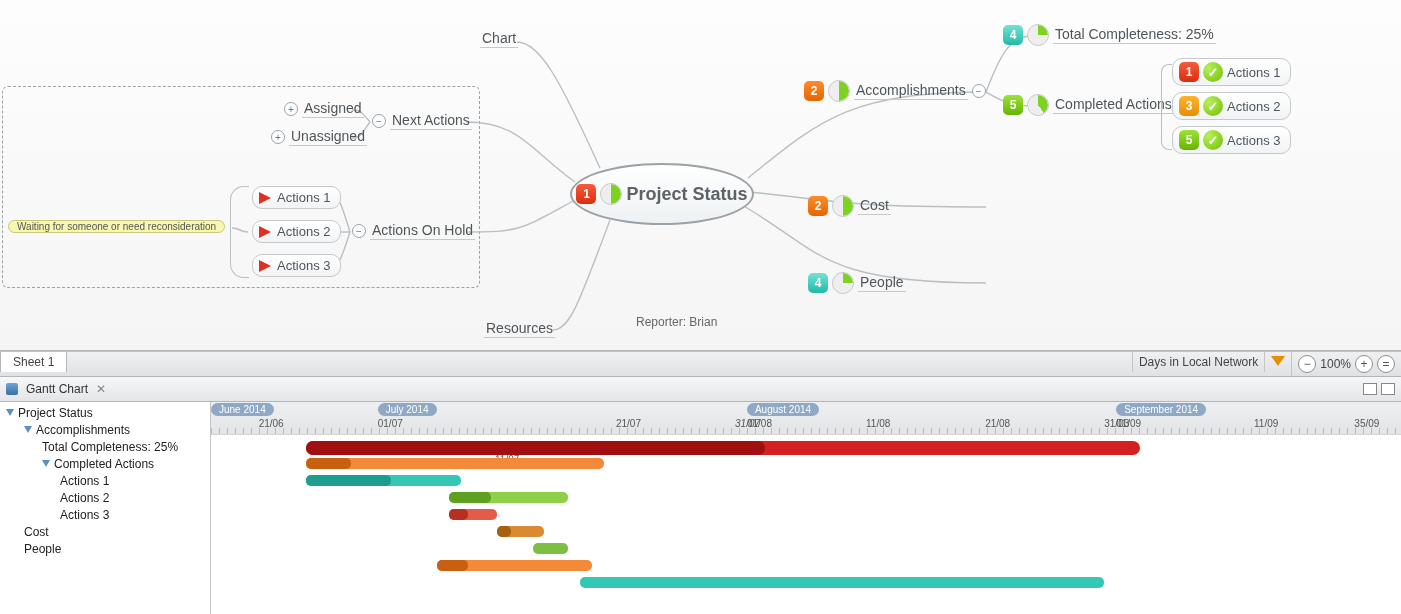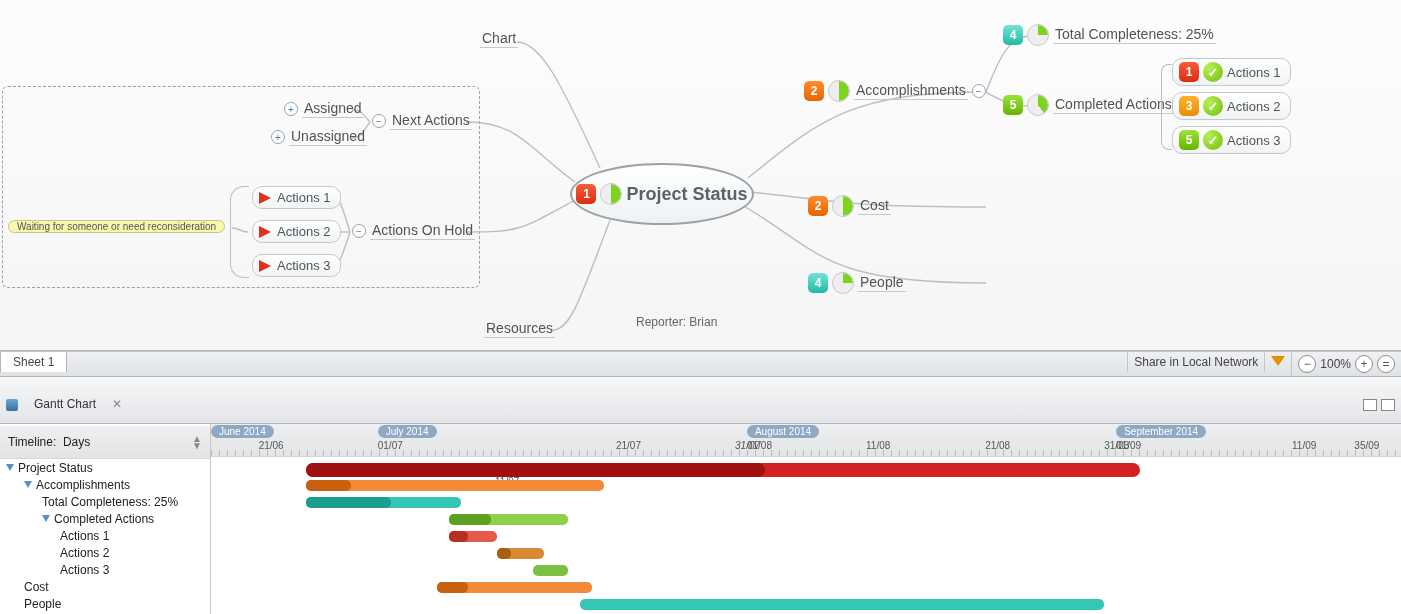--- a/index.html
+++ b/index.html
@@ -32,21 +32,21 @@
   svg.curves{position:absolute;inset:0;width:100%;height:100%;pointer-events:none}
   svg.curves path{fill:none;stroke:#b9bfc3;stroke-width:1.4}
   
   .sheetbar{height:24px;background:linear-gradient(#eef0f2,#dfe2e5);border-top:1px solid #c5c5c5;border-bottom:1px solid #b5b5b5;display:flex;align-items:flex-start;font-size:12px;color:#444}
   .sheetbar .tab{background:#fff;border:1px solid #b5b5b5;border-top:none;border-bottom:none;padding:3px 12px}
   .sheetbar .spacer{flex:1}
   .sheetbar .tool{padding:3px 6px;display:flex;align-items:center;gap:4px;border-left:1px solid #c5c5c5}
   .filter-icon::before{content:"";display:inline-block;width:0;height:0;border-left:7px solid transparent;border-right:7px solid transparent;border-top:10px solid #e88e00}
   .circ{width:16px;height:16px;border:1px solid #8f8f8f;border-radius:50%;display:inline-flex;align-items:center;justify-content:center;font-size:12px;color:#555;background:#fff;cursor:pointer}
   
-  .gantt-tab{height:22px;background:linear-gradient(#f6f7f8,#e3e5e8);border-bottom:1px solid #b5b5b5;display:flex;align-items:flex-end;gap:16px;padding:12px 6px;font-size:12px;color:#333}
+  .gantt-tab{height:22px;background:linear-gradient(#f6f7f8,#e3e5e8);border-bottom:1px solid #b5b5b5;display:flex;align-items:center;gap:8px;padding:1px 6px;font-size:12px;color:#333}
   .gantt-tab .icon{width:12px;height:12px;background:linear-gradient(#6aa6d8,#3b6fa0);border-radius:2px}
   .gantt-tab .right{margin-left:auto;display:flex;gap:4px}
   .gantt-tab .sq{width:12px;height:10px;border:1px solid #888;background:#fff;cursor:pointer}
   .gantt{display:flex;height:216px;background:#fff}
   .gtree{width:210px;border-right:1px solid #c5c5c5;font-size:12px;color:#222;padding-top:2px;overflow:hidden}
   .gtree .hdr{height:32px;display:flex;align-items:center;padding:0 8px;border-bottom:1px solid #d5d5d5;background:linear-gradient(#edeff1,#e2e4e6);justify-content:space-between}
   .gtree .stepper{font-size:10px;color:#888;display:flex;flex-direction:column;line-height:7px}
   .gtree .row{height:17px;display:flex;align-items:center;padding-left:6px;gap:4px}
   .tri{width:0;height:0;border-left:4px solid transparent;border-right:4px solid transparent;border-top:7px solid #5a8fc4;cursor:pointer}
   .gchart{flex:1;position:relative;overflow:hidden}
@@ -194,21 +194,21 @@
   <div class="node" style="left:808px;top:272px">
     <span class="badge b4">4</span>
     <span class="pie p25"></span>
     <span class="txt">People</span>
   </div>
 </div>
 
 <div class="sheetbar">
   <div class="tab">Sheet 1</div>
   <div class="spacer"></div>
-  <div class="tool">Share in Local Network</div>
+  <div class="tool">Days in Local Network</div>
   <div class="tool">
       <span class="filter-icon"></span>
     </div>
   <div class="tool">
     <span class="circ">−</span>
     <span>100%</span>
     <span class="circ">+</span>
     <span class="circ">=</span>
   </div>
 </div>
@@ -218,27 +218,20 @@
   <span>Gantt Chart</span>
   <span style="color:#888;cursor:pointer">✕</span>
   <div class="right">
     <span class="sq"></span>
     <span class="sq"></span>
   </div>
 </div>
 
 <div class="gantt">
   <div class="gtree">
-    <div class="hdr">
-      <span><span>Timeline:</span>&nbsp;&nbsp;<span>Days</span></span>
-      <span class="stepper">
-          <span>▲</span>
-          <span>▼</span>
-        </span>
-    </div>
     <div id="gantt-rows">
         <div class="row" style="padding-left: 6px;">
           <span class="tri"></span>
           <span>Project Status</span>
         </div>
         <div class="row" style="padding-left: 24px;">
           <span class="tri"></span>
           <span>Accomplishments</span>
         </div>
         <div class="row" style="padding-left: 42px;">
@@ -275,21 +268,21 @@
         <div class="tick" style="left: 47.64px;">21/06</div>
         <div class="tick" style="left: 166.74px;">01/07</div>
         <div class="tick" style="left: 284px; margin-top: 36px;">11/07</div>
         <div class="tick" style="left: 404.94px;">21/07</div>
         <div class="tick" style="left: 524.04px; font-style: italic;">31/07</div>
         <div class="tick" style="left: 535.95px;">01/08</div>
         <div class="tick" style="left: 655.05px;">11/08</div>
         <div class="tick" style="left: 774.15px;">21/08</div>
         <div class="tick" style="left: 893.25px;">31/03</div>
         <div class="tick" style="left: 905.16px;">01/09</div>
-        <div class="tick" style="left: 1081px;">11/09</div>
+        <div class="tick" style="left: 1043px;">11/09</div>
         <div class="tick" style="left: 1143.36px;">35/09</div>
       </div>
     <div id="gantt-bars" style="position:relative">
         <div class="grow big" style="left: 95.28px; width: 833.7px; top: 6px; background: rgb(211, 32, 32);">
           <div style="position: absolute; left: 0px; top: 0px; bottom: 0px; width: 55%; background: rgb(160, 16, 16); border-radius: inherit;"></div>
         </div>
         <div class="grow" style="left: 95.28px; width: 297.75px; top: 23px; background: rgb(242, 138, 58);">
           <div style="position: absolute; left: 0px; top: 0px; bottom: 0px; width: 15%; background: rgb(201, 96, 16); border-radius: inherit;"></div>
         </div>
         <div class="grow" style="left: 95.28px; width: 154.83px; top: 40px; background: rgb(52, 199, 181);">

